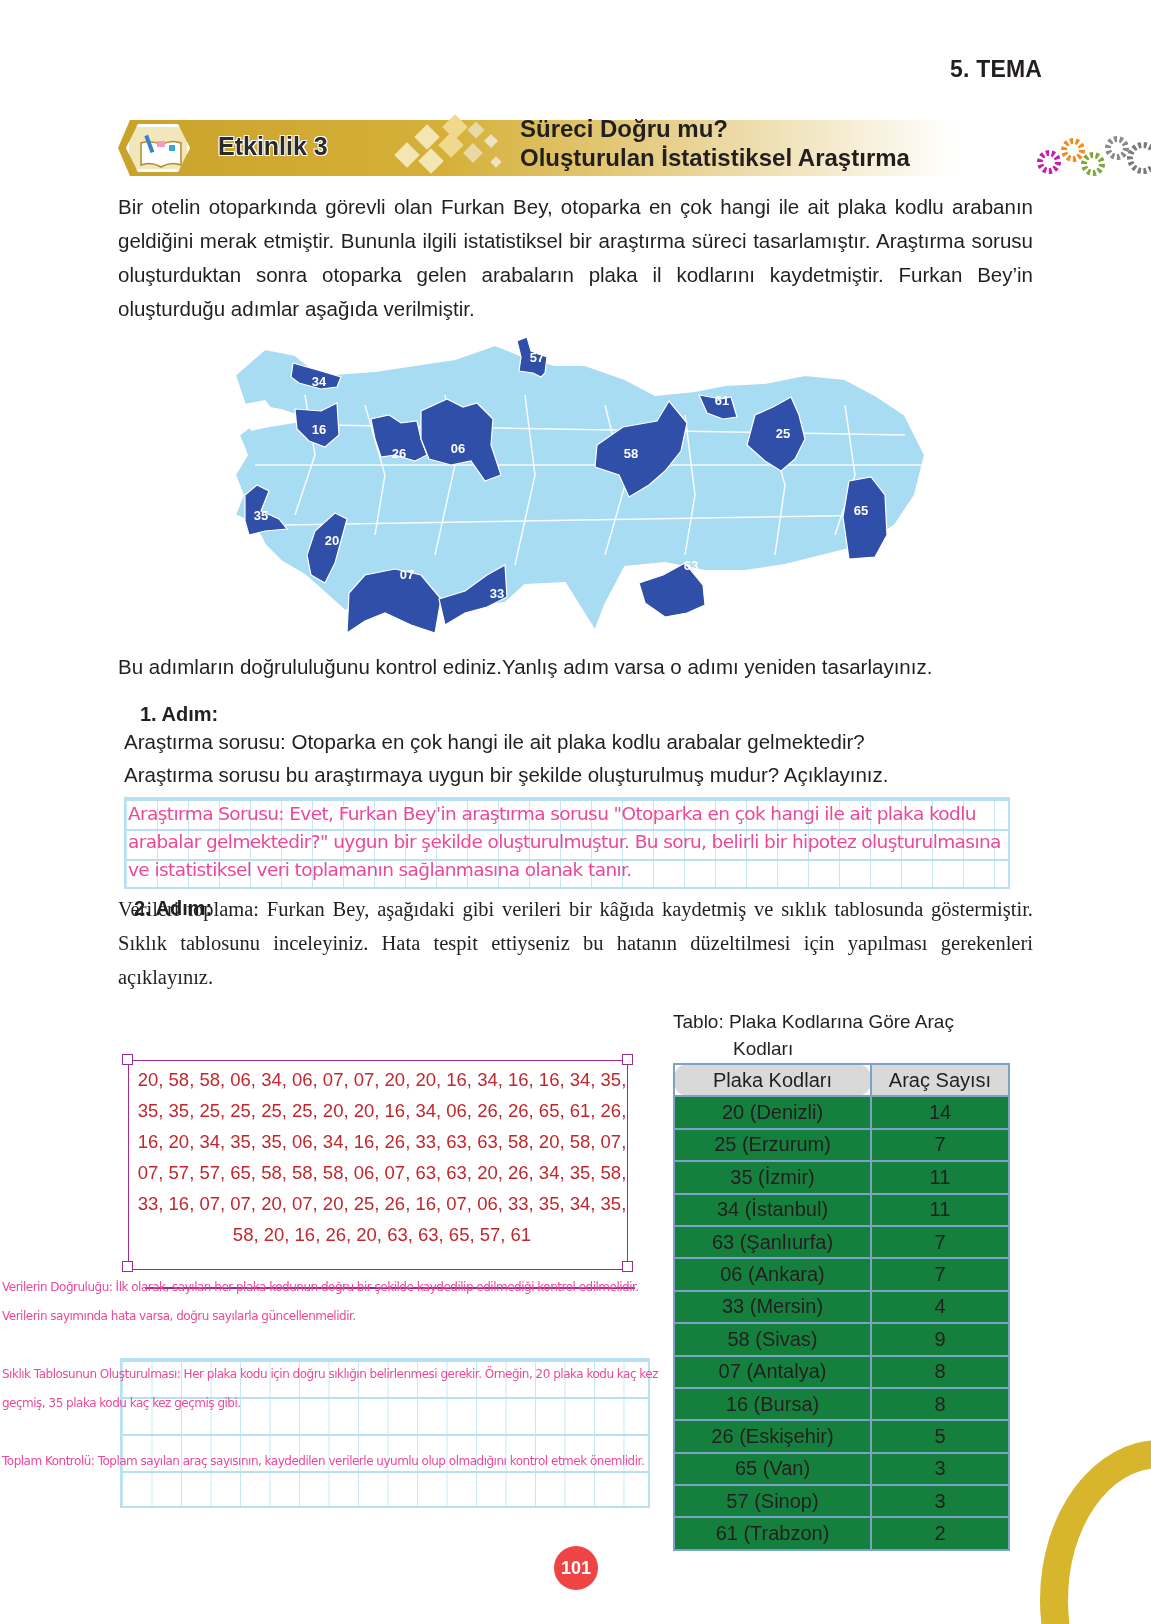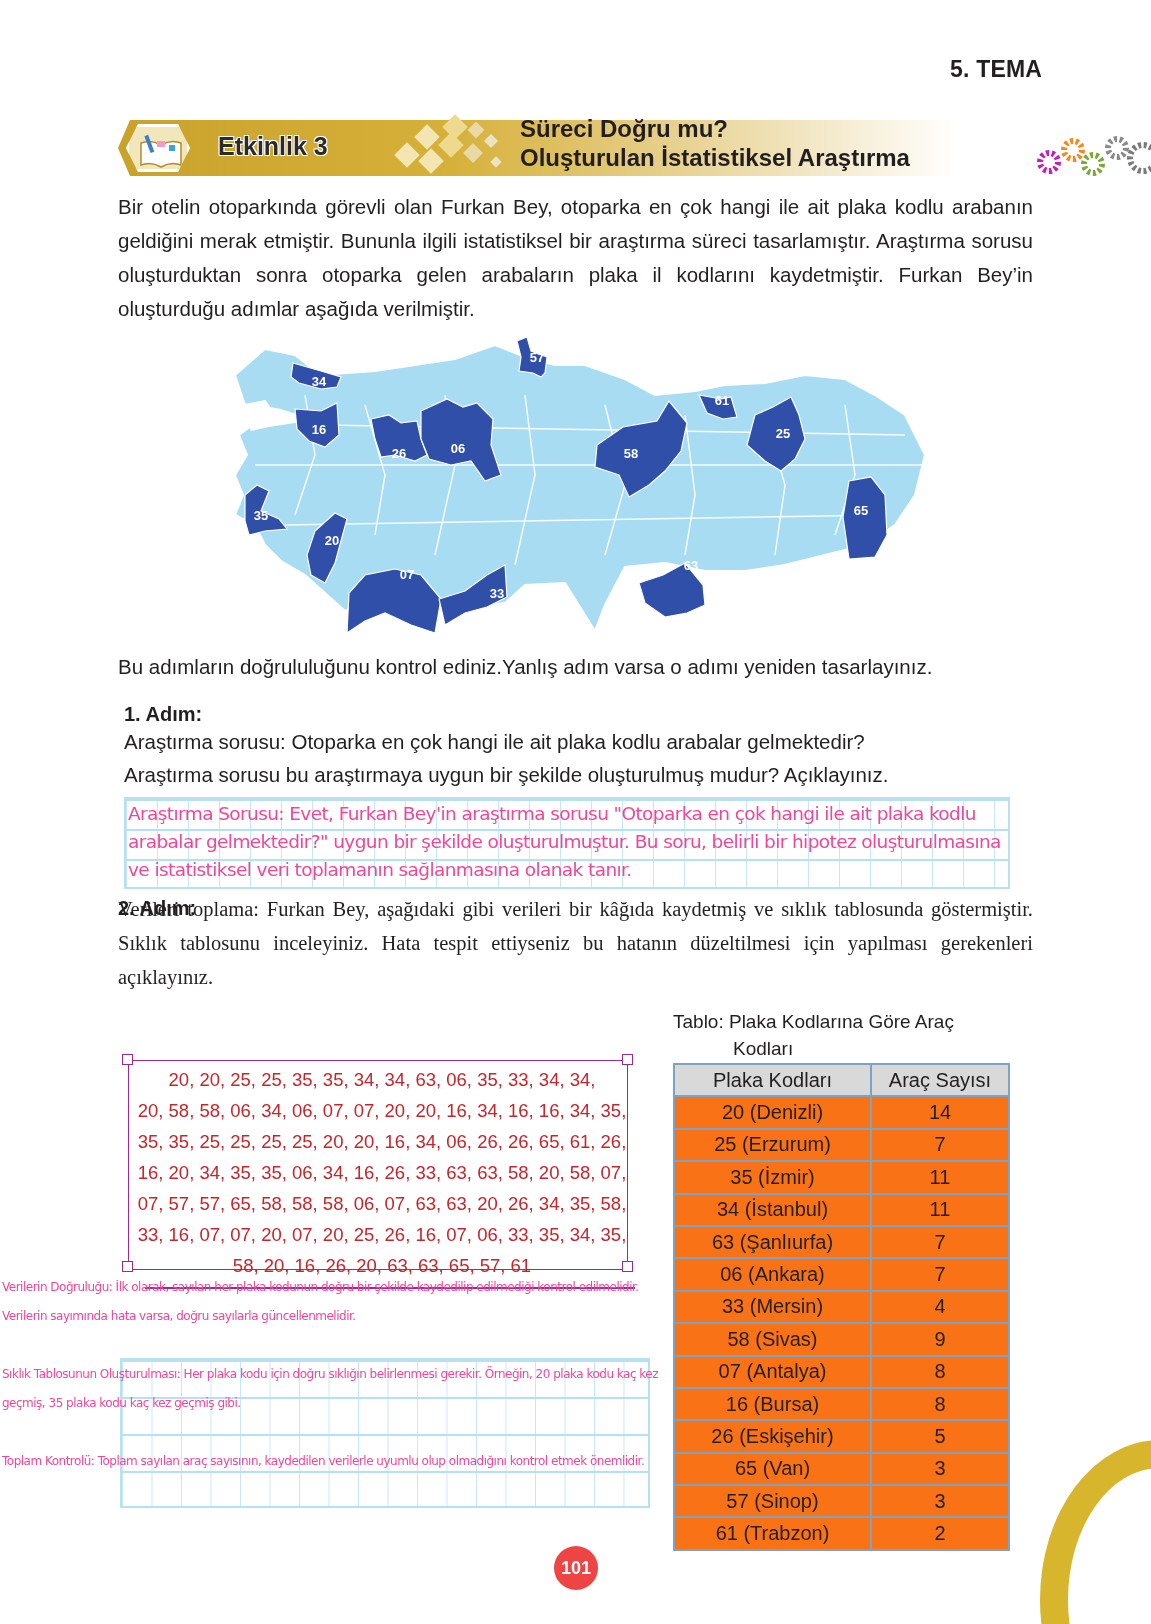--- a/index.html
+++ b/index.html
@@ -34,21 +34,21 @@
   .gears { left: 1035px; top: 132px; width: 116px; height: 50px; }
 
   
   .para { font-size: 20.5px; line-height: 34px; text-align: justify; color: #231f20; }
   .p1 { left: 118px; top: 190px; width: 915px; }
 
   
   .map { left: 225px; top: 335px; width: 715px; height: 300px; }
 
   .instr { left: 118px; top: 655px; font-size: 20.5px; }
-  .step-title { font-size: 20px; font-weight: bold; }
+  .step-title { font-size: 20px; font-weight: bold; margin-left: 16px; }
   .s1t { left: 124px; top: 703px; }
   .s1q { left: 124px; top: 730px; font-size: 20.5px; }
   .s1q2 { left: 124px; top: 763px; font-size: 20.5px; }
 
   
   .grid-box {
     position: absolute;
     background-color: #fff;
     background-image:
       linear-gradient(#b7e1f2 2px, transparent 2px),
@@ -66,22 +66,22 @@
   .data-box { left: 118px; top: 1052px; width: 530px; height: 222px; }
   .data-frame { position: absolute; left: 10px; top: 8px; width: 500px; height: 210px; border: 1.5px solid #9c2a8f; }
   .corner { position: absolute; width: 11px; height: 11px; border: 1.5px solid #9c2a8f; background: #fff; }
   .data-text { position: absolute; left: 0; top: 12px; width: 528px; text-align: center; color: #c1272d; font-size: 18.5px; line-height: 31px; }
 
   
   .tbl-caption { left: 673px; top: 1008px; font-size: 19px; line-height: 27px; color: #231f20; }
   .tbl { left: 673px; top: 1063px; border-collapse: collapse; font-size: 20px; }
   .tbl th, .tbl td { border: 2px solid #7ba3c6; height: 32.4px; text-align: center; font-weight: normal; padding: 0 6px; }
   .tbl th { background: #d9d9d9; }
-  .tbl td { background: #f97316; }
-  .tbl .c1 { width: 197px; }
+  .tbl td { background: #15803d; }
+  .tbl .c1 { width: 197px; border-radius: 14px; }
   .tbl .c2 { width: 138px; }
 
   
   .ans2-grid { left: 120px; top: 1358px; width: 530px; height: 150px; background-size: 100% 37px, 29.5px 100%; }
   .ans2 { left: 2px; top: 1273px; width: 680px; font-size: 12px; line-height: 29px; letter-spacing: -0.5px; }
   .ans2 .gap { height: 29px; }
   .strike-line { left: 145px; top: 1287px; width: 490px; height: 1.5px; background: #9c2a8f; }
 
   
   .page-num {
@@ -200,21 +200,20 @@
 <div class="abs step-title s2t">2. Adım:</div>
 <div class="abs para p2">Verileri toplama: Furkan Bey, aşağıdaki gibi verileri bir kâğıda kaydetmiş ve sıklık tablosunda göstermiştir. Sıklık tablosunu inceleyiniz. Hata tespit ettiyseniz bu hatanın düzeltilmesi için yapılması gerekenleri açıklayınız.</div>
 
 <div class="abs data-box">
   <div class="data-frame"></div>
   <div class="corner" style="left:4px;top:2px"></div>
   <div class="corner" style="left:504px;top:2px"></div>
   <div class="corner" style="left:4px;top:209px"></div>
   <div class="corner" style="left:504px;top:209px"></div>
   <div class="data-text">
-    <div>20, 20, 25, 25, 35, 35, 34, 34, 63, 06, 35, 33, 34, 34,</div>
     <div>20, 58, 58, 06, 34, 06, 07, 07, 20, 20, 16, 34, 16, 16, 34, 35,</div>
     <div>35, 35, 25, 25, 25, 25, 20, 20, 16, 34, 06, 26, 26, 65, 61, 26,</div>
     <div>16, 20, 34, 35, 35, 06, 34, 16, 26, 33, 63, 63, 58, 20, 58, 07,</div>
     <div>07, 57, 57, 65, 58, 58, 58, 06, 07, 63, 63, 20, 26, 34, 35, 58,</div>
     <div>33, 16, 07, 07, 20, 07, 20, 25, 26, 16, 07, 06, 33, 35, 34, 35,</div>
     <div>58, 20, 16, 26, 20, 63, 63, 65, 57, 61</div>
   </div>
 </div>
 
 <div class="abs tbl-caption">

